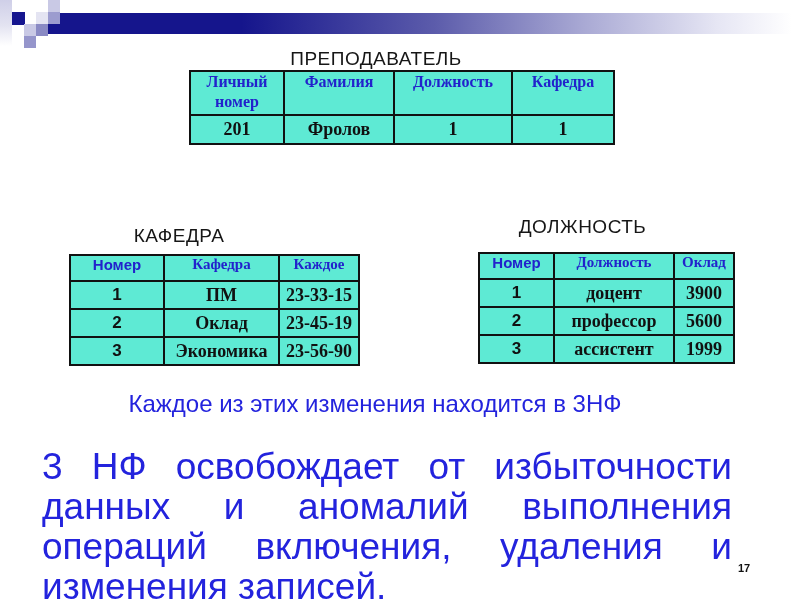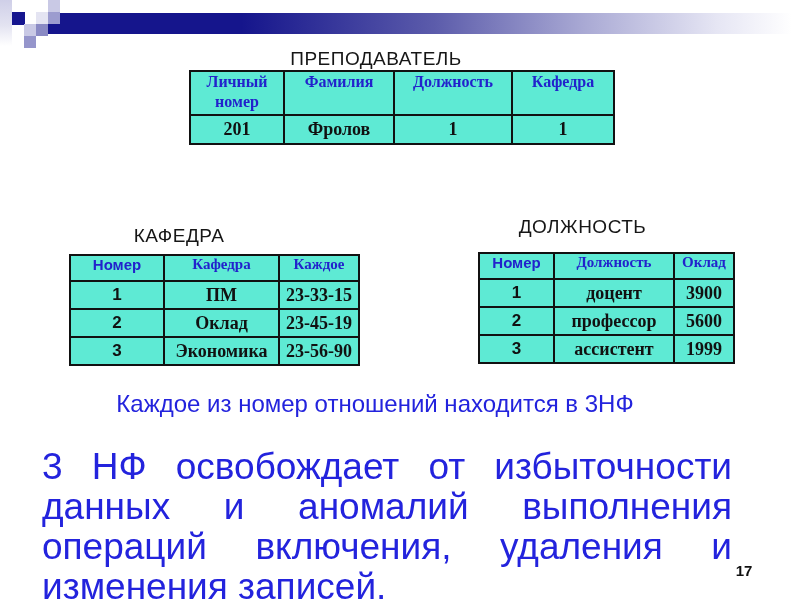--- a/index.html
+++ b/index.html
@@ -94,21 +94,21 @@
     color:#2323dd;
     font-size:37px;
     line-height:40px;
     text-align:justify;
   }
 
   
   .page-num {
     left:731px; top:562px; width:26px;
     color:#111111;
-    font-size:15px;
+    font-size:11px;
     font-weight:bold;
     text-align:center;
   }
 </style>
 </head>
 <body>
 
 <div class="abs strip-left"></div>
 <div class="abs top-bar"></div>
 <div class="abs sq sq1"></div>
@@ -198,16 +198,16 @@
     <td class="cell serif">5600</td>
   </tr>
   <tr>
     <td class="cell sans">3</td>
     <td class="cell serif">ассистент</td>
     <td class="cell serif">1999</td>
   </tr>
 </tbody>
   </table>
 
-<div class="abs statement">Каждое из номер отношений находится в 3НФ</div>
+<div class="abs statement">Каждое из этих изменения находится в 3НФ</div>
 <div class="abs paragraph">3 НФ освобождает от избыточности данных и аномалий выполнения операций включения, удаления и изменения записей.</div>
 
 <div class="abs page-num">17</div>
 
 </body></html>

